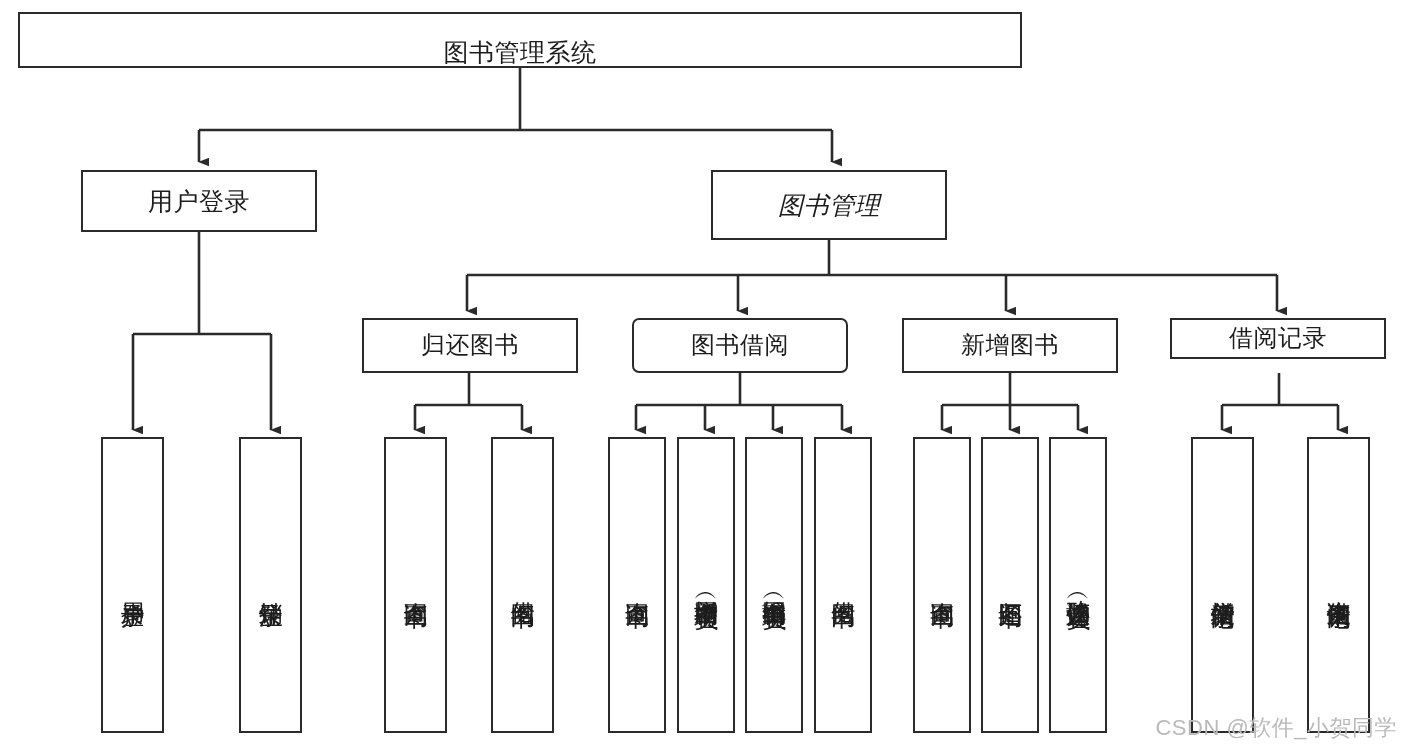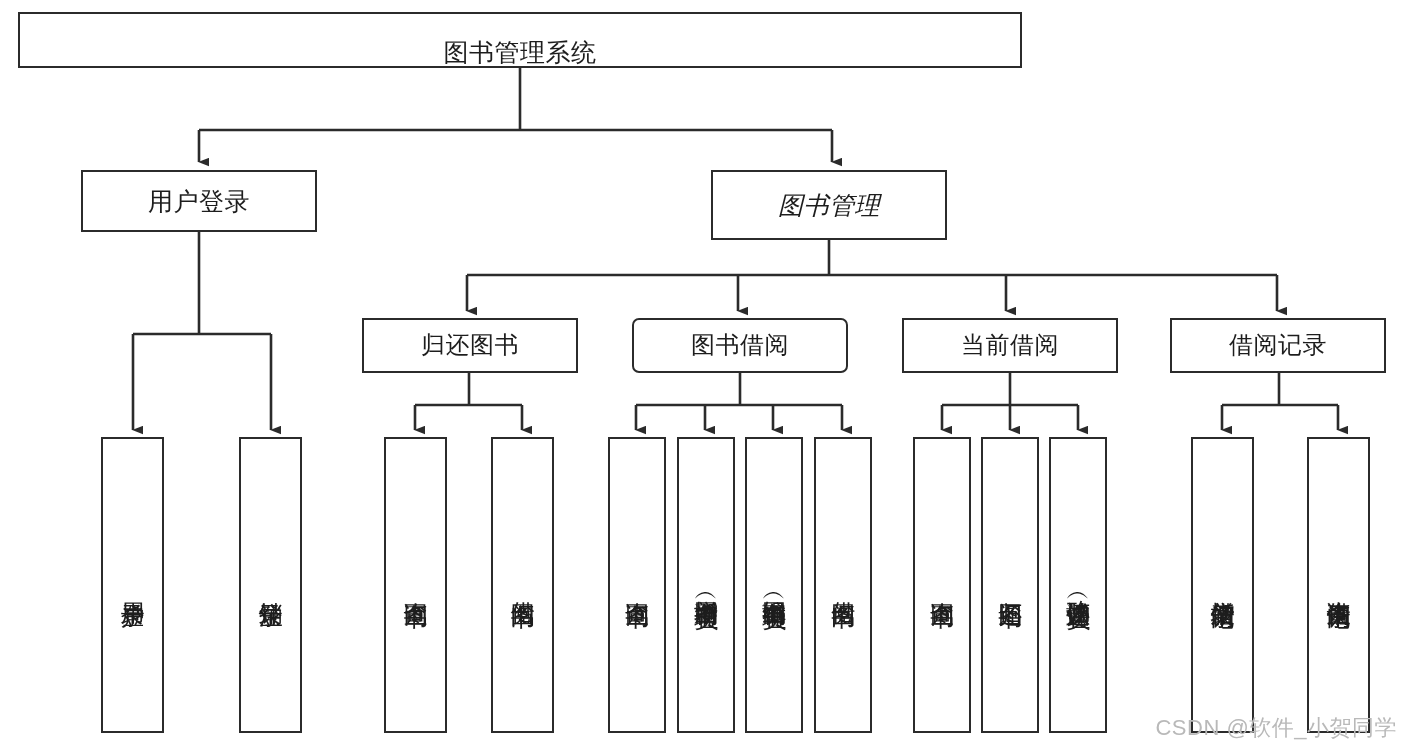--- a/index.html
+++ b/index.html
@@ -145,24 +145,24 @@
 
   <div class="node node-l3" style="left:362px; top:318px; width:216px; height:55px;">
     <span class="node-label">归还图书</span>
   </div>
 
   <div class="node node-l3" style="left:632px; top:318px; width:216px; height:55px;border-radius:7px;">
     <span class="node-label">图书借阅</span>
   </div>
 
   <div class="node node-l3" style="left:902px; top:318px; width:216px; height:55px;">
-    <span class="node-label">当前借阅</span>
-  </div>
-
-  <div class="node node-l3" style="left:1170px; top:318px; width:216px; height:55px;">
+    <span class="node-label">新增图书</span>
+  </div>
+
+  <div class="node node-l3" style="left:1170px; top:318px; width:216px; height:41px;">
     <span class="node-label">借阅记录</span>
   </div>
 
   <div class="node node-leaf" style="left:101px; top:437px; width:63px; height:296px;">
     <span class="node-label">用户登录</span>
   </div>
 
   <div class="node node-leaf" style="left:239px; top:437px; width:63px; height:296px;">
     <span class="node-label">注销登录</span>
   </div>

